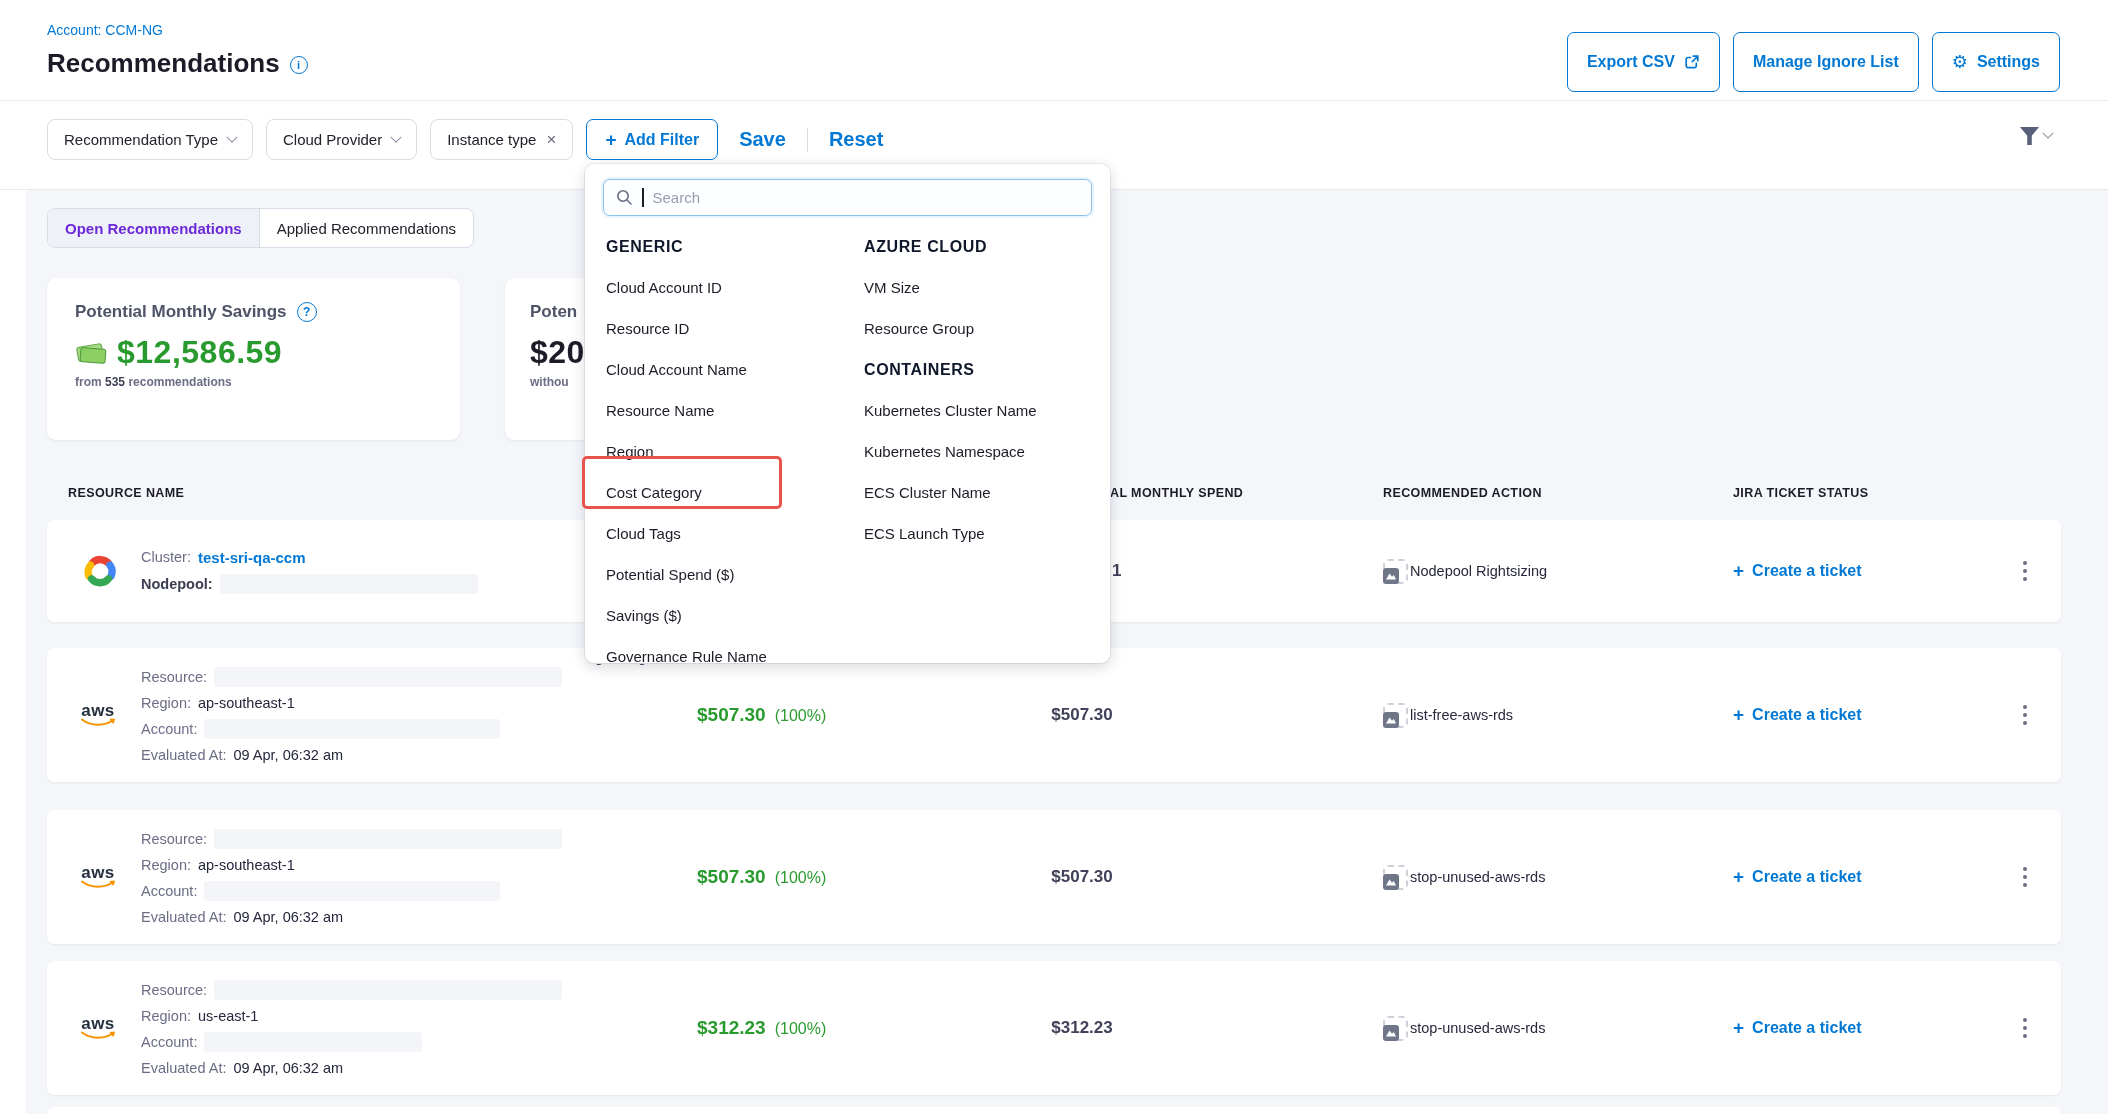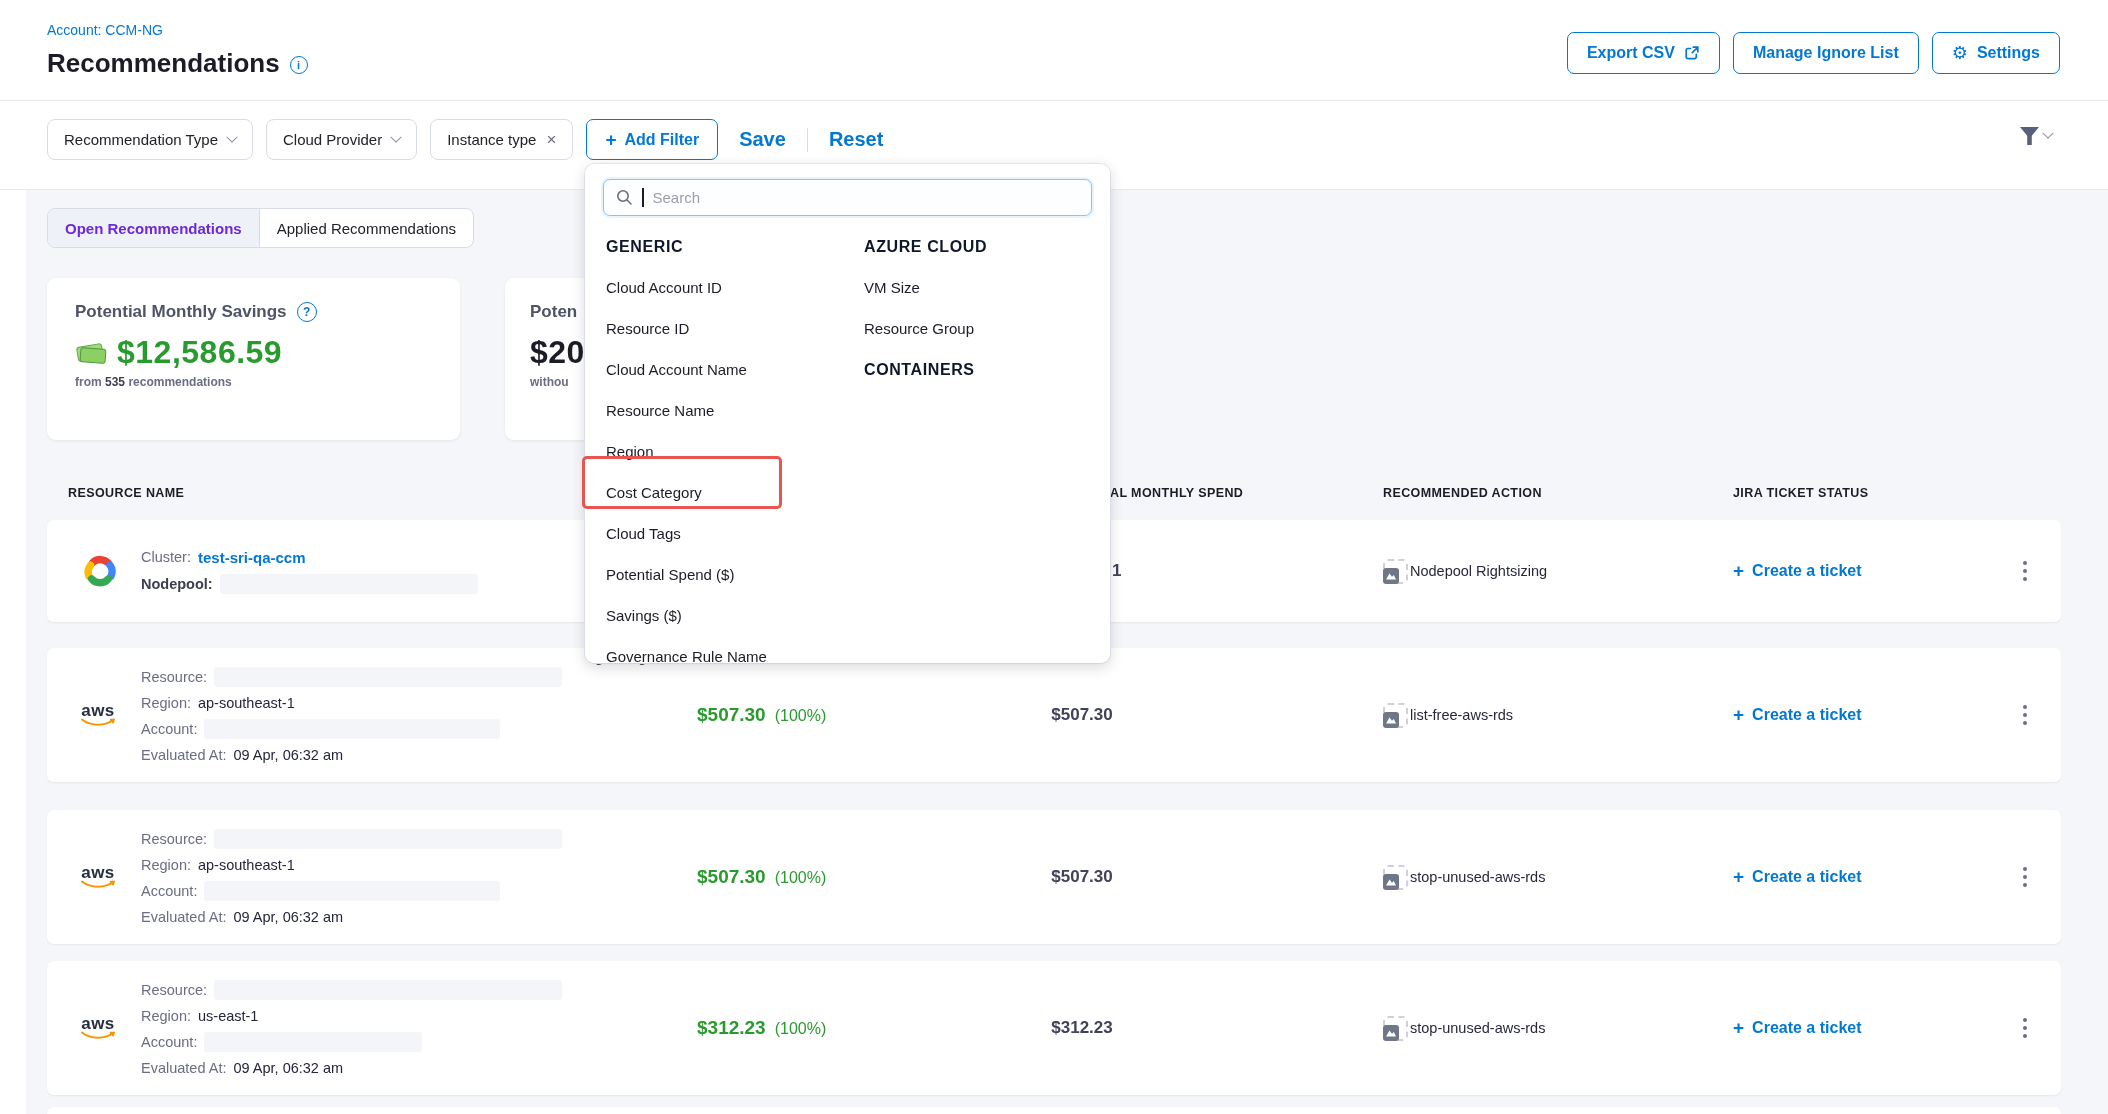--- a/index.html
+++ b/index.html
@@ -9,21 +9,21 @@
   .main-bg { position:absolute; left:0; top:189px; right:0; bottom:0; background:#f5f6fa; }
   .left-strip { position:absolute; left:0; top:189px; width:26px; bottom:0; background:#fff; }
   .hline { position:absolute; left:0; right:0; height:1px; background:#e9eaf0; }
 
   
   .breadcrumb { position:absolute; left:47px; top:22px; font-size:14px; color:#0278d5; cursor:pointer; }
   .page-title-row { position:absolute; left:47px; top:48px; display:flex; align-items:center; gap:10px; }
   .page-title { font-size:26px; font-weight:bold; color:#1c1c28; }
   .info-icon { width:18px; height:18px; border:1.6px solid #0278d5; border-radius:50%; color:#0278d5; font-size:11px; display:flex; align-items:center; justify-content:center; font-weight:bold; margin-top:3px; }
   .hdr-buttons { position:absolute; right:48px; top:32px; display:flex; gap:13px; }
-  .btn { height:42px; border:1.5px solid #0278d5; border-radius:7px; background:#fff; color:#0278d5; font-weight:bold; font-size:16px; display:flex; align-items:center; gap:9px; padding:0 19px; cursor:pointer; }
+  .btn { height:60px; border:1.5px solid #0278d5; border-radius:7px; background:#fff; color:#0278d5; font-weight:bold; font-size:16px; display:flex; align-items:center; gap:9px; padding:0 19px; cursor:pointer; }
 
   
   .filter-bar { position:absolute; left:47px; top:119px; display:flex; align-items:center; gap:13px; }
   .chip { height:41px; background:#fff; border:1px solid #d9dbe5; border-radius:8px; display:flex; align-items:center; gap:10px; padding:0 16px; font-size:15px; color:#22222a; cursor:pointer; }
   .chev { width:8px; height:8px; border-right:1.6px solid #9093a5; border-bottom:1.6px solid #9093a5; transform:rotate(45deg) translate(-2px,-2px); }
   .chip .x { color:#6b6d85; font-size:17px; }
   .add-filter { height:41px; border:1.5px solid #0278d5; border-radius:7px; background:#fff; color:#0278d5; font-weight:bold; font-size:16px; display:flex; align-items:center; gap:8px; padding:0 18px; cursor:pointer; }
   .link-btn { color:#0278d5; font-weight:bold; font-size:20px; cursor:pointer; padding:0 8px; }
   .vdiv { width:1px; height:24px; background:#d9dbe5; }
   .funnel-wrap { position:absolute; right:56px; top:127px; display:flex; align-items:center; gap:5px; cursor:pointer; }
@@ -419,16 +419,23 @@
         </div>
     </div>
     <div class="dd-col c2">
       <div class="dd-slot dd-head">AZURE CLOUD</div>
       <div>
 
       <div class="dd-slot">VM Size</div>
           <div class="dd-slot">Resource Group</div>
         </div>
       <div class="dd-slot dd-head">CONTAINERS</div>
+      <div>
+
+      <div class="dd-slot">Kubernetes Cluster Name</div>
+          <div class="dd-slot">Kubernetes Namespace</div>
+          <div class="dd-slot">ECS Cluster Name</div>
+          <div class="dd-slot">ECS Launch Type</div>
+        </div>
     </div>
     <div class="red-box"></div>
   </div>
 </div>
 
 </body></html>

